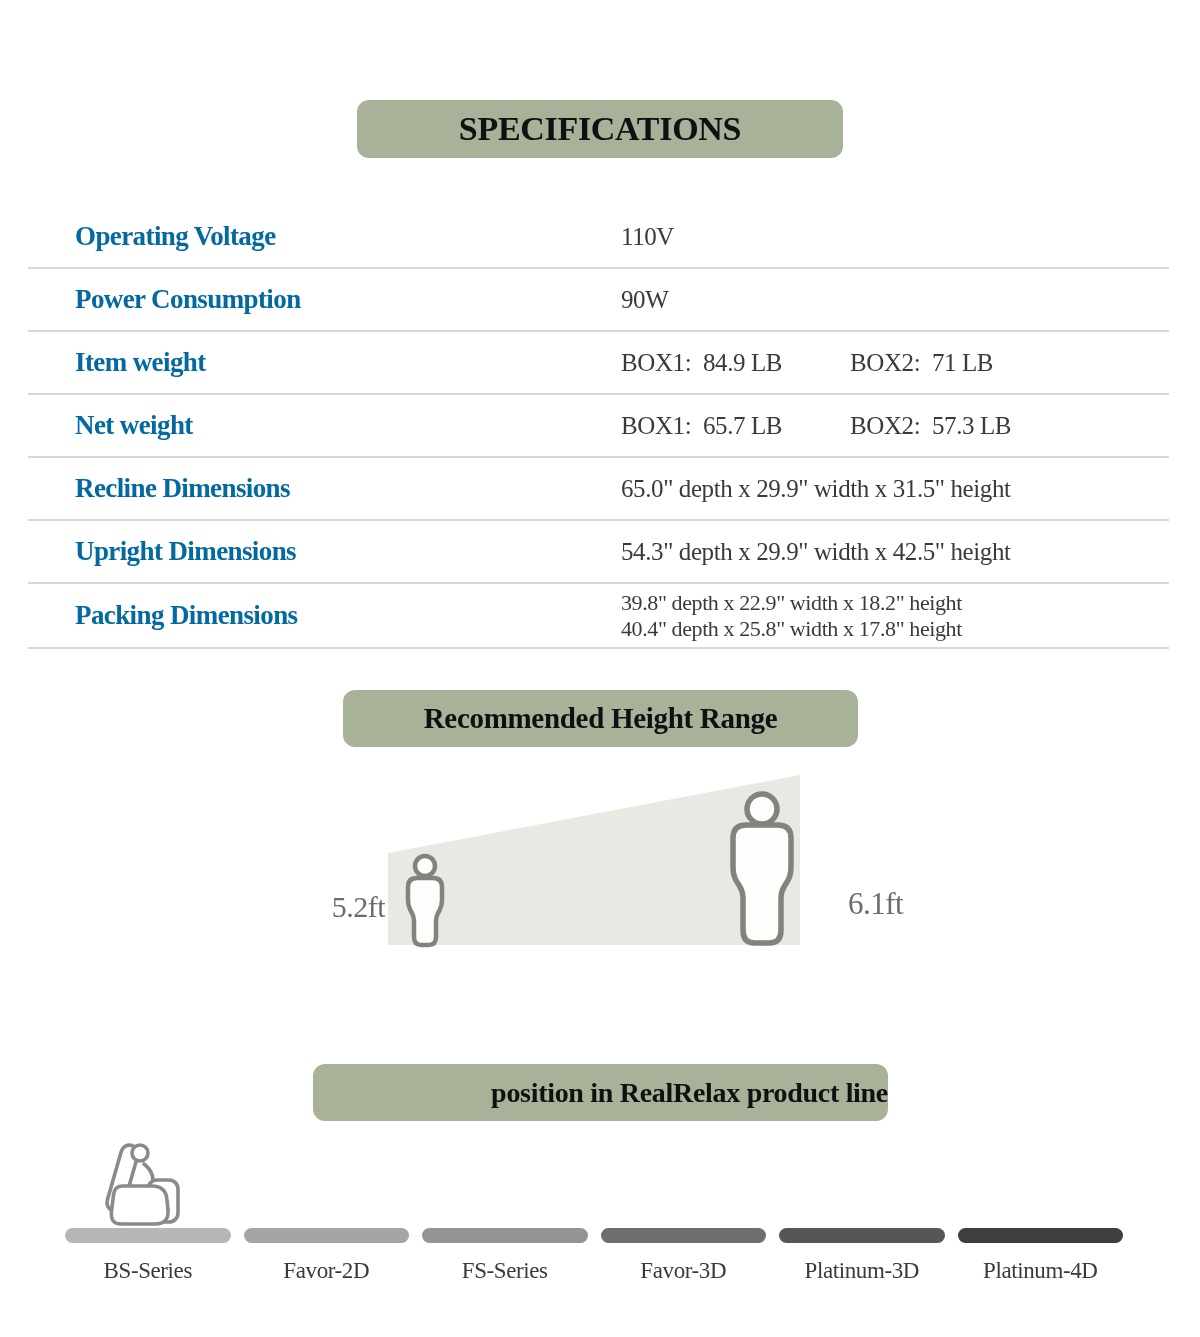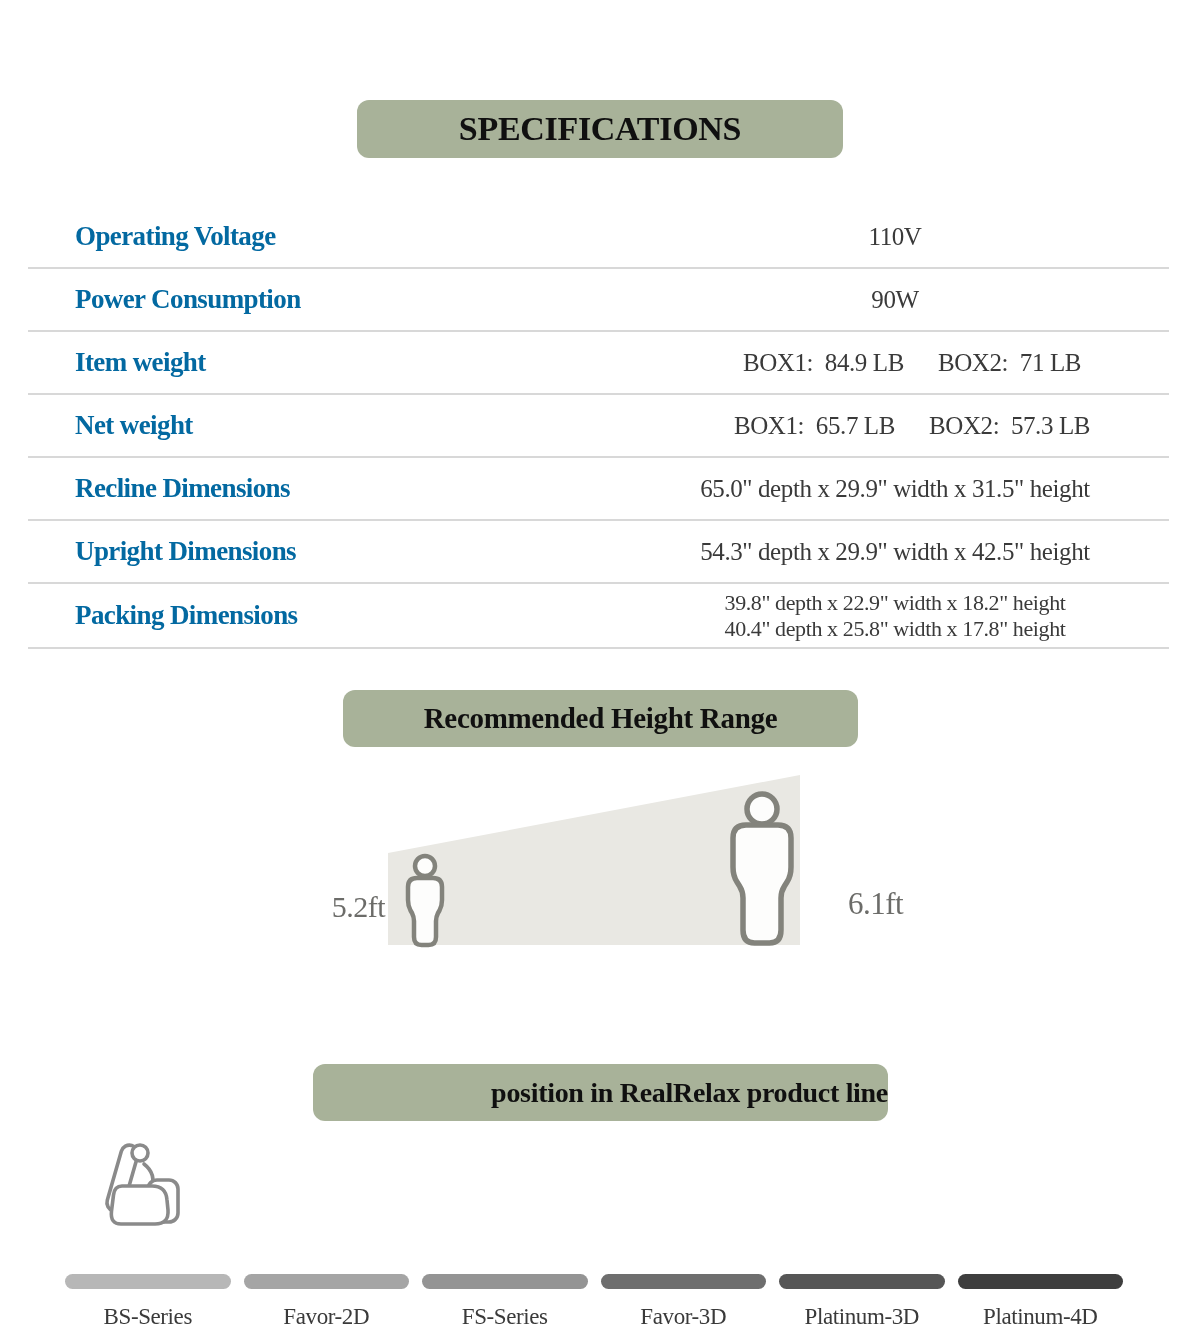--- a/index.html
+++ b/index.html
@@ -31,21 +31,21 @@
     height:61px;
     border-bottom:2px solid var(--divider,#d8d8d8);
   }
   .spec-row.small{height:63px;}
   .spec-label{
     width:593px;flex:0 0 593px;
     padding-left:47px;box-sizing:border-box;
     font-size:27px;font-weight:700;color:#0369a1;
     letter-spacing:-0.6px;
   }
-  .spec-value{flex:1;color:#3a3a3a;font-size:25px;letter-spacing:-0.4px;text-align:center;}
+  .spec-value{flex:1;color:#3a3a3a;font-size:25px;letter-spacing:-0.4px;}
   .spec-row.small .spec-value{font-size:22px;}
   .value-line{line-height:1.2;}
   .spec-row.small .value-line{line-height:26px;}
   .value-cell{white-space:pre;display:inline-block;}
   .value-cell.col1{width:229px;}
 
   
   .height-graphic-svg{position:absolute;left:380px;top:770px;}
   .wedge{fill:var(--wedge,#e9e8e3);}
   .figure{stroke:var(--figure-outline,#83837c);fill:#fdfdfc;stroke-linejoin:round;}
@@ -55,21 +55,21 @@
   }
   .ft-min{left:295px;top:890px;width:90px;text-align:right;}
   .ft-max{left:808px;top:886px;font-size:31px;margin-left:40px;}
 
   
   .chair-icon-svg{position:absolute;left:98px;top:1140px;}
   .chair-part{stroke:#8a8a8a;stroke-width:3.6;fill:#ffffff;stroke-linejoin:round;stroke-linecap:round;}
   .chair-line{stroke:#8a8a8a;stroke-width:3.6;fill:none;stroke-linecap:round;}
   .product-line{
     position:absolute;left:65px;top:1228px;width:1058px;
-    display:flex;gap:13px;margin-top:46px;
+    display:flex;gap:13px;
   }
   .series-item{flex:1;display:flex;flex-direction:column;align-items:center;}
   .series-bar{width:100%;height:15px;border-radius:7.5px;}
   .series-label{
     margin-top:15px;font-size:23px;color:#3a3a3a;
     letter-spacing:-0.4px;white-space:nowrap;
   }
 </style>
 </head>
 <body>

